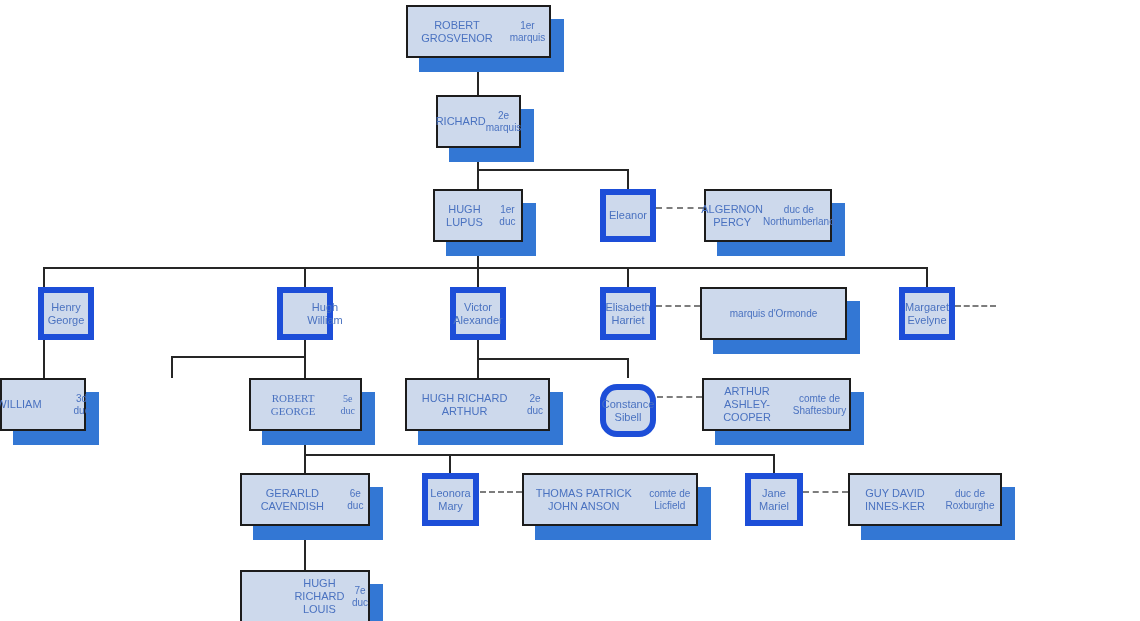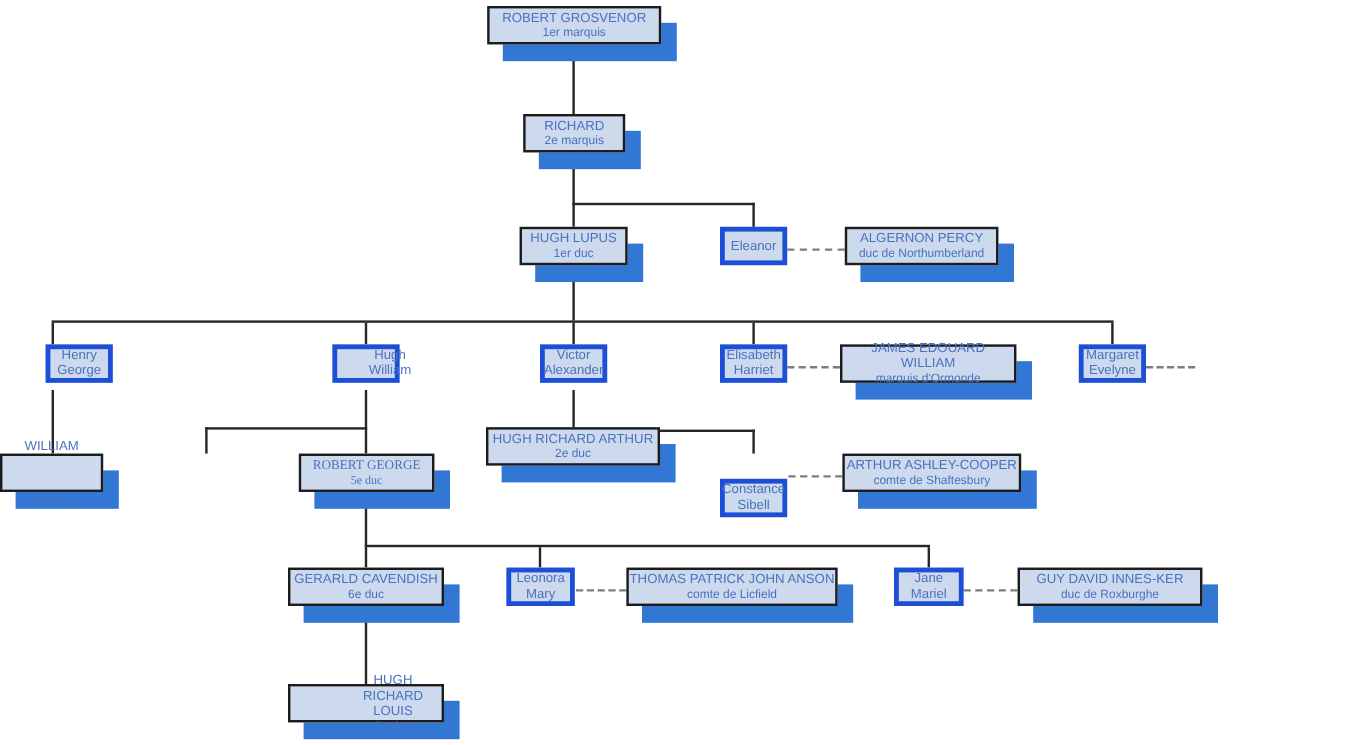--- a/index.html
+++ b/index.html
@@ -1,22 +1,22 @@
 <!DOCTYPE html>
 <html><head>
 <meta charset="utf-8">
 <style>
   html,body{margin:0;padding:0;background:#ffffff;}
   #canvas{position:relative;width:1140px;height:621px;background:#ffffff;overflow:hidden;
           font-family:"Liberation Sans",sans-serif;}
-  .pbox{position:absolute;box-sizing:border-box;height:32px;background:#cdd9ec;
-        display:flex;flex-direction:column;align-items:center;justify-content:center;
+  .pbox{position:absolute;box-sizing:border-box;height:53px;background:#cdd9ec;
+        display:flex;flex-direction:row;align-items:center;justify-content:center;
         text-align:center;color:#4a72c0;z-index:2;}
   .pbox.big{border:2px solid #1c1c1c;box-shadow:13px 14px 0 #3377d4;}
-  .pbox.small{border:4px solid #1d4ed8;}
+  .pbox.small{border:6px solid #1d4ed8;}
   .pname{font-size:11px;line-height:13px;white-space:pre-line;}
   .ptitle{font-size:10px;line-height:12px;}
   .line{position:absolute;background:#262626;z-index:1;}
   .dash{position:absolute;height:0;border-top:2px dashed #7d7d7d;z-index:1;}
 </style>
 </head>
 <body>
 
 <div id="canvas">
 
@@ -85,46 +85,45 @@
 
   <div class="pbox small" style="left:450px;top:287px;width:56px;">
     <div class="pname">Victor Alexander</div>
   </div>
 
   <div class="pbox small" style="left:600px;top:287px;width:56px;">
     <div class="pname">Elisabeth Harriet</div>
   </div>
 
   <div class="pbox big" style="left:700px;top:287px;width:147px;">
-    <div class="pname">JAMES EDOUARD WILLIAM</div>
     <div class="ptitle">marquis d'Ormonde</div>
   </div>
 
   <div class="pbox small" style="left:899px;top:287px;width:56px;">
     <div class="pname">Margaret Evelyne</div>
   </div>
 
 
   <div class="pbox big" style="left:0px;top:378px;width:86px;gap:32px;">
     <div class="pname">WILLIAM</div>
     <div class="ptitle">3d duc</div>
   </div>
 
 
   <div class="pbox big" style="left:249px;top:378px;width:113px;font-family:Liberation Serif, serif;">
     <div class="pname">ROBERT GEORGE</div>
     <div class="ptitle">5e duc</div>
   </div>
 
-  <div class="pbox big" style="left:405px;top:356px;width:145px;">
+  <div class="pbox big" style="left:405px;top:378px;width:145px;">
     <div class="pname">HUGH RICHARD ARTHUR</div>
     <div class="ptitle">2e duc</div>
   </div>
 
-  <div class="pbox small" style="left:600px;top:399px;width:56px;">
+  <div class="pbox small" style="left:600px;top:384px;width:56px;border-radius:17px;">
     <div class="pname">Constance Sibell</div>
   </div>
 
   <div class="pbox big" style="left:702px;top:378px;width:149px;">
     <div class="pname">ARTHUR ASHLEY-COOPER</div>
     <div class="ptitle">comte de Shaftesbury</div>
   </div>
 
   <div class="pbox big" style="left:240px;top:473px;width:130px;">
     <div class="pname">GERARLD CAVENDISH</div>

